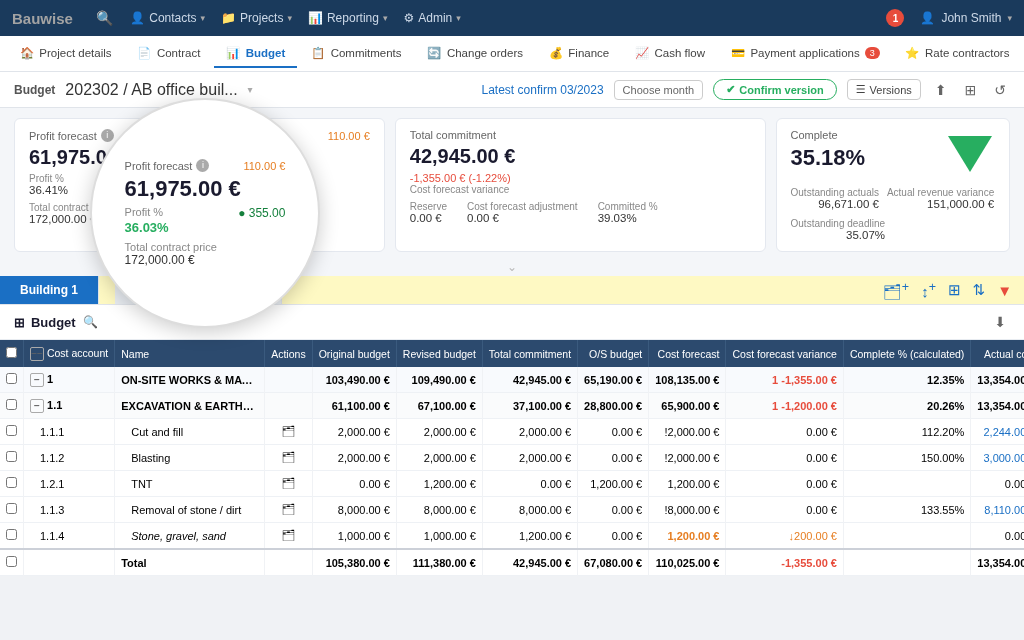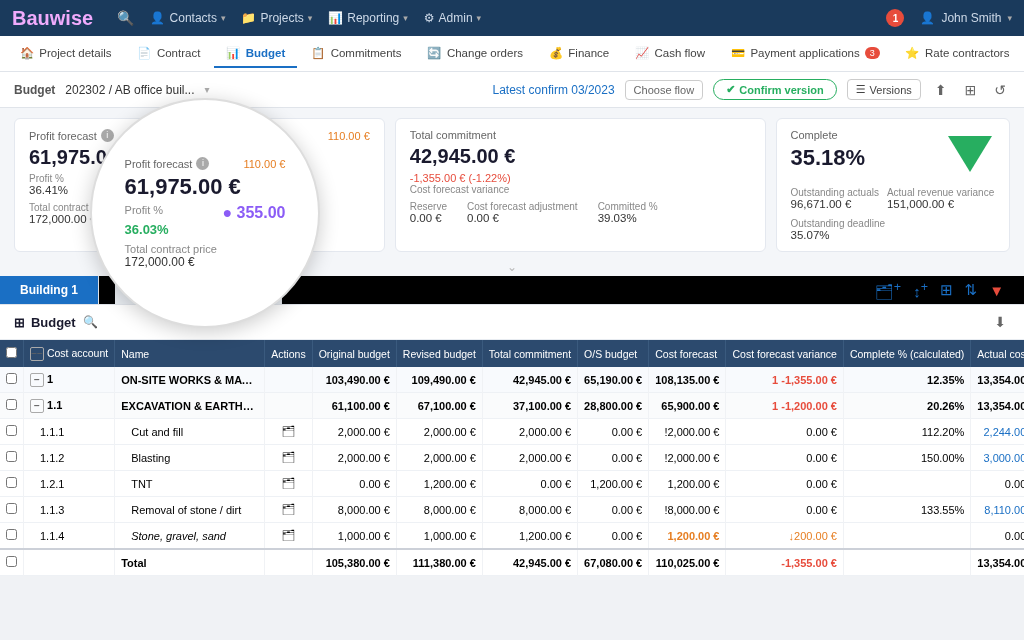--- a/index.html
+++ b/index.html
@@ -8,23 +8,23 @@
     
     .top-nav {
       background: #1a3a5c;
       height: 36px;
       display: flex;
       align-items: center;
       padding: 0 12px;
       gap: 16px;
     }
     .logo {
-      color: #f0abfc;
+      color: #a3a3a3;
       font-weight: 700;
-      font-size: 20px;
+      font-size: 15px;
       margin-right: 8px;
     }
     .nav-item {
       color: #cdd9e8;
       font-size: 12px;
       cursor: pointer;
       display: flex;
       align-items: center;
       gap: 4px;
     }
@@ -87,21 +87,21 @@
     .breadcrumb-bar {
       background: #fff;
       height: 36px;
       display: flex;
       align-items: center;
       padding: 0 14px;
       border-bottom: 1px solid #e0e4ea;
       gap: 10px;
     }
     .breadcrumb-label { font-size: 12px; color: #555; font-weight: 600; }
-    .breadcrumb-path { font-size: 12px; color: #333; }
+    .breadcrumb-path { font-size: 16px; color: #333; }
     .breadcrumb-spacer { flex: 1; }
     .confirm-link { font-size: 12px; color: #1a6fc4; cursor: pointer; }
     .choose-month-btn {
       border: 1px solid #ccc;
       border-radius: 4px;
       padding: 3px 8px;
       font-size: 11px;
       color: #666;
       cursor: pointer;
       background: #fff;
@@ -155,20 +155,21 @@
       border: 1px solid #e4e8ef;
     }
     .card-main {
       flex: 2;
     }
     .card-mid {
       flex: 2;
     }
     .card-right {
       flex: 1.2;
+      text-align: right;
     }
     .card-label {
       font-size: 11px;
       color: #666;
       margin-bottom: 4px;
       display: flex;
       align-items: center;
       gap: 4px;
     }
     .card-value-large {
@@ -194,22 +195,22 @@
     .complete-pct {
       font-size: 22px;
       font-weight: 700;
       color: #1a1a2e;
     }
 
     
     .building-tabs {
       display: flex;
       align-items: center;
-      background: #000000;
-      padding: 0 8px 0 0;
+      background: #fef9c3;
+      padding: 0 0 0 0;
       border-bottom: 1px solid #e0e4ea;
       gap: 16px;
     }
     .building-tab {
       padding: 7px 20px;
       font-size: 12px;
       cursor: pointer;
       border-right: 1px solid #e0e4ea;
       background: #e8ecf1;
       color: #444;
@@ -261,21 +262,21 @@
       width: 100%;
       border-collapse: collapse;
       font-size: 11px;
     }
     .budget-table thead tr {
       background: #2c4a6e;
       color: #fff;
     }
     .budget-table thead th {
       padding: 6px 6px;
-      text-align: left;
+      text-align: right;
       font-weight: 500;
       font-size: 10.5px;
       white-space: nowrap;
       border-right: 1px solid #3a5a7e;
     }
     .budget-table thead th:first-child,
     .budget-table thead th:nth-child(2),
     .budget-table thead th:nth-child(3),
     .budget-table thead th:nth-child(4) {
       text-align: left;
@@ -412,21 +413,21 @@
     <span>Rate contractors</span>
   </div>
 </div>
 
 <div class="breadcrumb-bar">
   <span class="breadcrumb-label">Budget</span>
   <span class="breadcrumb-path">202302 / AB office buil...</span>
   <span style="color:#aaa;font-size:10px;">▾</span>
   <div class="breadcrumb-spacer"></div>
   <span class="confirm-link">Latest confirm 03/2023</span>
-  <button class="choose-month-btn">Choose flow</button>
+  <button class="choose-month-btn">Choose month</button>
   <button class="confirm-version-btn">
     <span>✔</span>
     <span>Confirm version</span>
   </button>
   <button class="versions-btn">
     <span>☰</span>
     <span>Versions</span>
   </button>
   <button class="icon-btn">⬆</button>
   <button class="icon-btn">⊞</button>
@@ -440,21 +441,21 @@
       <div class="mag-label">
         <span>Profit forecast</span>
         <span class="info-icon">i</span>
         <span style="margin-left:30px; color:#e67e22; font-size:11px;">110.00 €</span>
       </div>
       <div class="mag-value">61,975.00 €</div>
       <div style="display:flex;justify-content:space-between;">
         <div>
           <div class="mag-sub-label">Profit %</div>
         </div>
-        <div style="color:#8b5cf6;font-size:16px;font-weight:700;">● <span>355.00</span></div>
+        <div style="color:#15803d;font-size:12px;font-weight:400;">● <span>355.00</span></div>
       </div>
       <div style="color:#27ae60;font-size:13px;font-weight:700;">36.03%</div>
       <div class="mag-row">
         <div>
           <div class="mag-sub-label">Total contract price</div>
           <div class="mag-sub-value">172,000.00 €</div>
         </div>
       </div>
     </div>
   </div>

